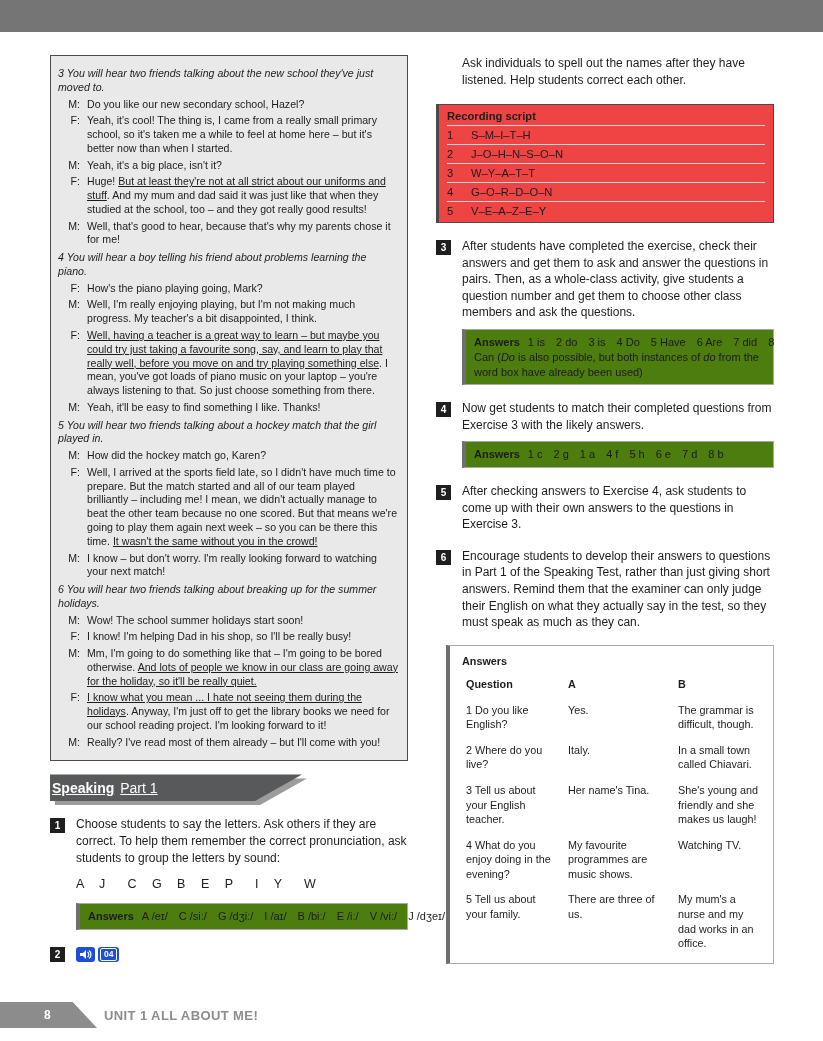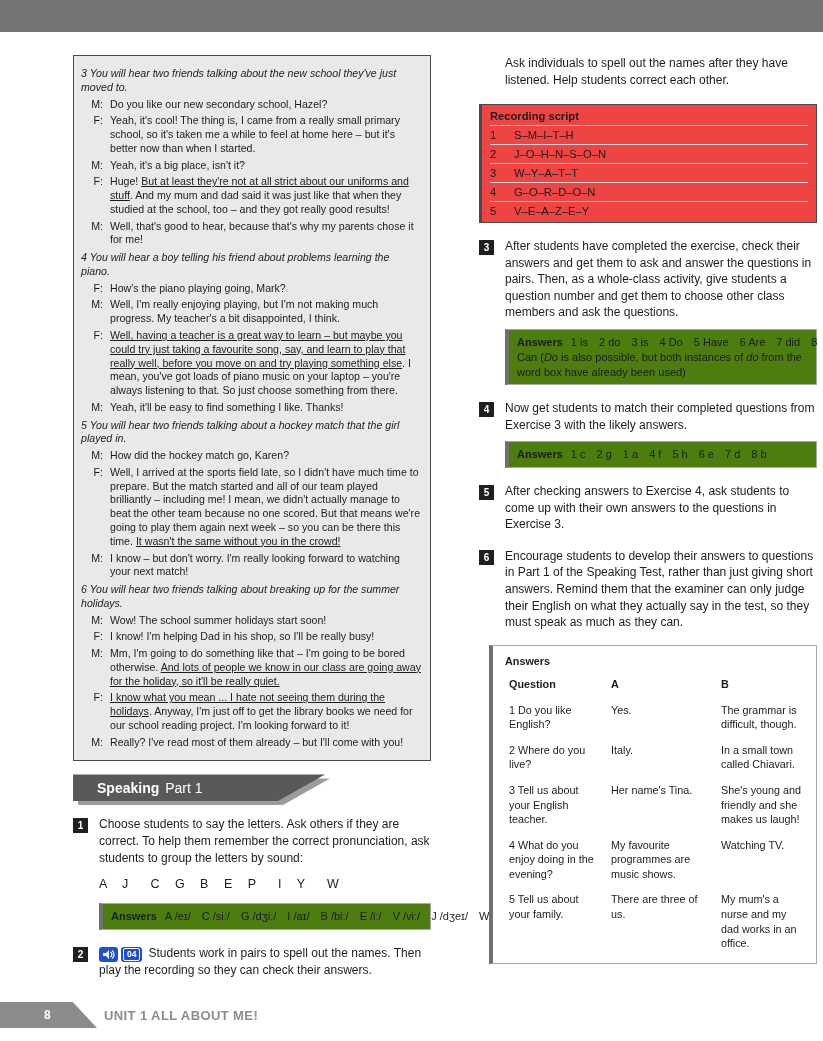--- a/index.html
+++ b/index.html
@@ -4,42 +4,42 @@
 <style>
   * { box-sizing: border-box; margin: 0; padding: 0; }
   html,body { background:#ffffff; }
   body {
     width: 823px; height: 1041px; position: relative;
     font-family: "Liberation Sans", "DejaVu Sans", sans-serif;
     color: #222222; overflow: hidden;
   }
   .topbar { position:absolute; top:0; left:0; width:823px; height:32px; background:#757575; }
 
-  .content { position:absolute; top:55px; left:73px; width:728px; display:flex; gap:48px; }
+  .content { position:absolute; top:55px; left:48px; width:728px; display:flex; gap:28px;justify-content:center; }
   .col-left  { width:358px; flex:0 0 358px; }
   .col-right { width:338px; flex:0 0 338px; }
 
   
   .transcript-box {
     background:#e9e9e9; border:1.5px solid #4a4a4a;
     padding:7px 9px 8px 7px; font-size:10.6px; line-height:1.3; color:#1c1c1c;
   }
   .t-intro { font-style:italic; margin:4px 0 2px 0; }
   .t-line  { display:grid; grid-template-columns:22px 1fr; column-gap:7px; margin:3px 0; }
   .t-speaker { text-align:right; }
   .t-u { text-decoration:underline; }
 
   
   .banner { position:relative; width:252px; height:27px; margin-top:13px; }
   .banner-shadow { position:absolute; left:5px; top:4px; width:100%; height:100%;
     background:#9c9c9c; clip-path:polygon(0 0,100% 0,81% 100%,0 100%); }
   .banner-main { position:absolute; inset:0; background:#58595b;
     clip-path:polygon(0 0,100% 0,81% 100%,0 100%);
-    display:flex; align-items:center; padding-left:24px;
-    color:#ffffff; font-size:14px; }
+    display:flex; align-items:center; padding-left:2px;
+    color:#ffffff; font-size:14px;text-decoration:underline; }
   .banner-main b { font-weight:bold; margin-right:6px; }
 
   
   .step { display:flex; gap:11px; margin-top:15px; font-size:12px; line-height:1.38; color:#1c1c1c; }
   .step-badge { flex:0 0 15px; width:15px; height:15px; background:#1f1f1f; color:#fff;
     font-size:10px; font-weight:bold; display:flex; align-items:center; justify-content:center; margin-top:2px; }
   .step-body { flex:1; }
 
   .letters { margin:11px 0 12px 26px; font-size:12.5px; color:#1c1c1c; }
   .letters span { letter-spacing:6px; margin-right:16px; }
@@ -196,21 +196,21 @@
           <span class="aud aud-spk">
             <svg width="13" height="11" viewBox="0 0 24 22">
               <polygon points="1,8 7,8 13,2 13,20 7,14 1,14" fill="#ffffff"></polygon>
               <path d="M16 6 a6 6 0 0 1 0 10" stroke="#ffffff" stroke-width="2.4" fill="none"></path>
               <path d="M19 3 a10 10 0 0 1 0 16" stroke="#ffffff" stroke-width="2.4" fill="none"></path>
             </svg>
           </span>
           <span class="aud aud-num">
               <span>04</span>
             </span>
-        </span><span>Students work in pairs to spell out the names. Then play the recording so they can check their answers.</span>
+        </span>
       </div>
     </div>
 
   </div>
 
   <div class="col-right">
 
     <p class="cont-para">Ask individuals to spell out the names after they have listened. Help students correct each other.</p>
 
     <div class="rec-box">

